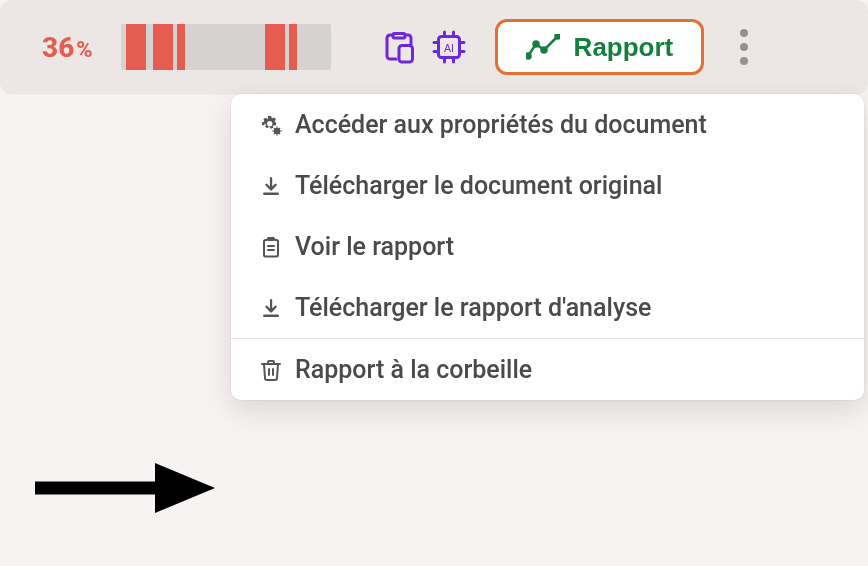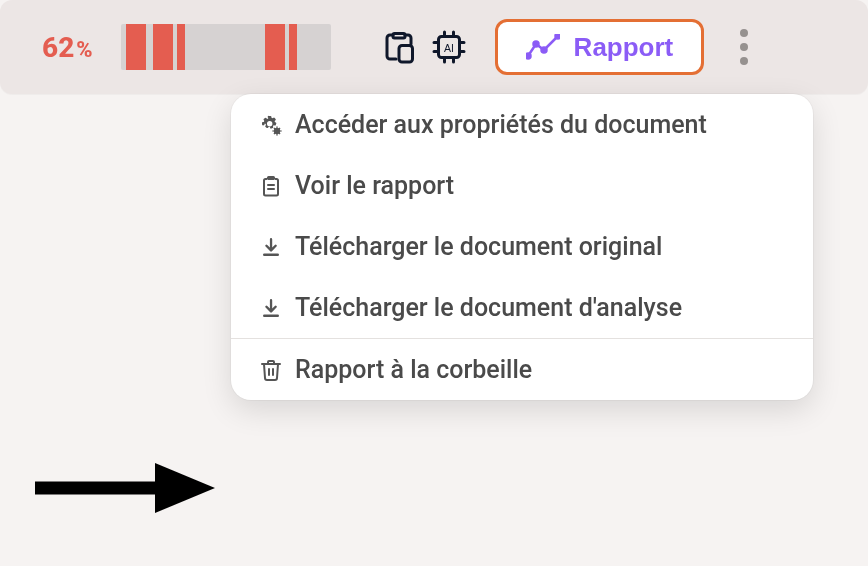--- a/index.html
+++ b/index.html
@@ -43,27 +43,27 @@
   }
   .bars .seg {
     position: absolute;
     top: 0; bottom: 0;
     background: #e45d50;
   }
   .icon-btn {
     display: inline-flex;
     align-items: center;
     justify-content: flex-end;
-    color: #0f172a;
+    color: #6d28d9;
     margin-right: 14px;
     cursor: pointer;
   }
   .rapport-btn {
     border: 3px solid #e46f34;
-    color: #8b5cf6;
+    color: #15803d;
     background: #fff;
     border-radius: 12px;
     height: 56px;
     padding: 0 28px;
     display: inline-flex;
     align-items: center;
     font-weight: 800;
     font-size: 26px;
     margin-left: 14px;
     cursor: pointer;
@@ -78,23 +78,23 @@
     cursor: pointer;
     padding: 8px;
   }
   .kebab .dot {
     width: 8px; height: 8px; border-radius: 50%; background: #96918f;
   }
   .menu {
     position: absolute;
     top: 94px;
     left: 231px;
-    width: 582px;
+    width: 633px;
     background: #fff;
-    border-radius: 20px;
+    border-radius: 10px;
     box-shadow: 0 10px 30px rgba(0,0,0,0.12), 0 0 0 1px rgba(0,0,0,0.03);
     overflow: hidden;
   }
   .menu-item {
     display: flex;
     align-items: center;
     padding: 16px 28px;
     font-size: 25px;
     color: #4a4a4a;
     cursor: pointer;
@@ -116,21 +116,21 @@
     position: absolute;
     top: 458px;
     left: 30px;
   }
 </style>
 </head>
 <body>
 
 <div class="toolbar">
   <div class="percent">
-    <span>62</span>
+    <span>36</span>
       <span class="pct">%</span>
   </div>
   <div class="bars">
       <div class="seg" style="left: 5px; width: 20px;"></div>
       <div class="seg" style="left: 32px; width: 20px;"></div>
       <div class="seg" style="left: 56px; width: 8px;"></div>
       <div class="seg" style="left: 144px; width: 20px;"></div>
       <div class="seg" style="left: 168px; width: 8px;"></div>
     </div>
 
@@ -177,45 +177,45 @@
             <path d="M11.5 3a.9.9 0 0 1 .9.8l.1 1a5 5 0 0 1 1.1.5l.9-.6a.9.9 0 0 1 1.2.2l.9 1.2a.9.9 0 0 1-.1 1.2l-.8.7c.1.4.1.8.1 1.1l1 .4a.9.9 0 0 1 .5 1.1l-.5 1.4a.9.9 0 0 1-1.1.5l-1-.3a5 5 0 0 1-.8.8l.3 1a.9.9 0 0 1-.5 1.1l-1.4.5a.9.9 0 0 1-1.1-.5l-.4-1a5 5 0 0 1-1.1-.1l-.7.8a.9.9 0 0 1-1.2.1l-1.2-.9a.9.9 0 0 1-.2-1.2l.6-.9a5 5 0 0 1-.5-1.1l-1-.1A.9.9 0 0 1 3 11.5V10a.9.9 0 0 1 .8-.9l1-.1c.1-.4.3-.8.5-1.1l-.6-.9a.9.9 0 0 1 .2-1.2l1.2-.9a.9.9 0 0 1 1.2.2l.7.8c.4-.1.8-.2 1.1-.2l.1-1A.9.9 0 0 1 10 3h1.5zM10.7 8a2.7 2.7 0 1 0 0 5.4 2.7 2.7 0 0 0 0-5.4z"></path>
             <circle cx="18" cy="18" r="3.2"></circle>
             <path d="M18 13.5v1.2M18 21.3v1.2M22.5 18h-1.2M14.7 18h-1.2M21 15l-.9.9M15.9 20.1l-.9.9M21 21l-.9-.9M15.9 15.9l-.9-.9" stroke="currentColor" stroke-width="1.5"></path>
           </svg>
         </span>
         <span class="mi-label">Accéder aux propriétés du document</span>
       </div>
       <div class="menu-item">
         <span class="mi-icon">
           <svg width="24" height="24" viewBox="0 0 24 24" fill="currentColor">
+            <path d="M12 3a1.2 1.2 0 0 1 1.2 1.2v8.3l2.6-2.6a1.2 1.2 0 1 1 1.7 1.7l-4.6 4.6a1.2 1.2 0 0 1-1.7 0L6.6 11.6a1.2 1.2 0 1 1 1.7-1.7l2.6 2.6V4.2A1.2 1.2 0 0 1 12 3z"></path>
+            <rect x="4" y="18.5" width="16" height="2.5" rx="1.25"></rect>
+          </svg>
+        </span>
+        <span class="mi-label">Télécharger le document original</span>
+      </div>
+      <div class="menu-item">
+        <span class="mi-icon">
+          <svg width="24" height="24" viewBox="0 0 24 24" fill="currentColor">
             <rect x="8" y="2" width="8" height="4" rx="1.5"></rect>
             <path d="M16 4h1.5A2.5 2.5 0 0 1 20 6.5V20a2.5 2.5 0 0 1-2.5 2.5h-11A2.5 2.5 0 0 1 4 20V6.5A2.5 2.5 0 0 1 6.5 4H8v2H6.5a.5.5 0 0 0-.5.5V20c0 .3.2.5.5.5h11c.3 0 .5-.2.5-.5V6.5a.5.5 0 0 0-.5-.5H16V4z"></path>
             <rect x="8" y="10" width="8" height="2" rx="1"></rect>
             <rect x="8" y="14" width="8" height="2" rx="1"></rect>
           </svg>
         </span>
         <span class="mi-label">Voir le rapport</span>
       </div>
       <div class="menu-item">
         <span class="mi-icon">
           <svg width="24" height="24" viewBox="0 0 24 24" fill="currentColor">
             <path d="M12 3a1.2 1.2 0 0 1 1.2 1.2v8.3l2.6-2.6a1.2 1.2 0 1 1 1.7 1.7l-4.6 4.6a1.2 1.2 0 0 1-1.7 0L6.6 11.6a1.2 1.2 0 1 1 1.7-1.7l2.6 2.6V4.2A1.2 1.2 0 0 1 12 3z"></path>
             <rect x="4" y="18.5" width="16" height="2.5" rx="1.25"></rect>
           </svg>
         </span>
-        <span class="mi-label">Télécharger le document original</span>
-      </div>
-      <div class="menu-item">
-        <span class="mi-icon">
-          <svg width="24" height="24" viewBox="0 0 24 24" fill="currentColor">
-            <path d="M12 3a1.2 1.2 0 0 1 1.2 1.2v8.3l2.6-2.6a1.2 1.2 0 1 1 1.7 1.7l-4.6 4.6a1.2 1.2 0 0 1-1.7 0L6.6 11.6a1.2 1.2 0 1 1 1.7-1.7l2.6 2.6V4.2A1.2 1.2 0 0 1 12 3z"></path>
-            <rect x="4" y="18.5" width="16" height="2.5" rx="1.25"></rect>
-          </svg>
-        </span>
-        <span class="mi-label">Télécharger le document d'analyse</span>
+        <span class="mi-label">Télécharger le rapport d'analyse</span>
       </div>
     </div>
   <div class="menu-divider"></div>
   <div class="menu-item">
     <span class="mi-icon">
       <svg width="24" height="24" viewBox="0 0 24 24" fill="none" stroke="currentColor" stroke-width="2" stroke-linecap="round" stroke-linejoin="round">
         <polyline points="3 6 5 6 21 6"></polyline>
         <path d="M19 6l-1 14a2 2 0 0 1-2 2H8a2 2 0 0 1-2-2L5 6"></path>
         <path d="M10 11v6M14 11v6"></path>
         <path d="M9 6V4a1 1 0 0 1 1-1h4a1 1 0 0 1 1 1v2"></path>

